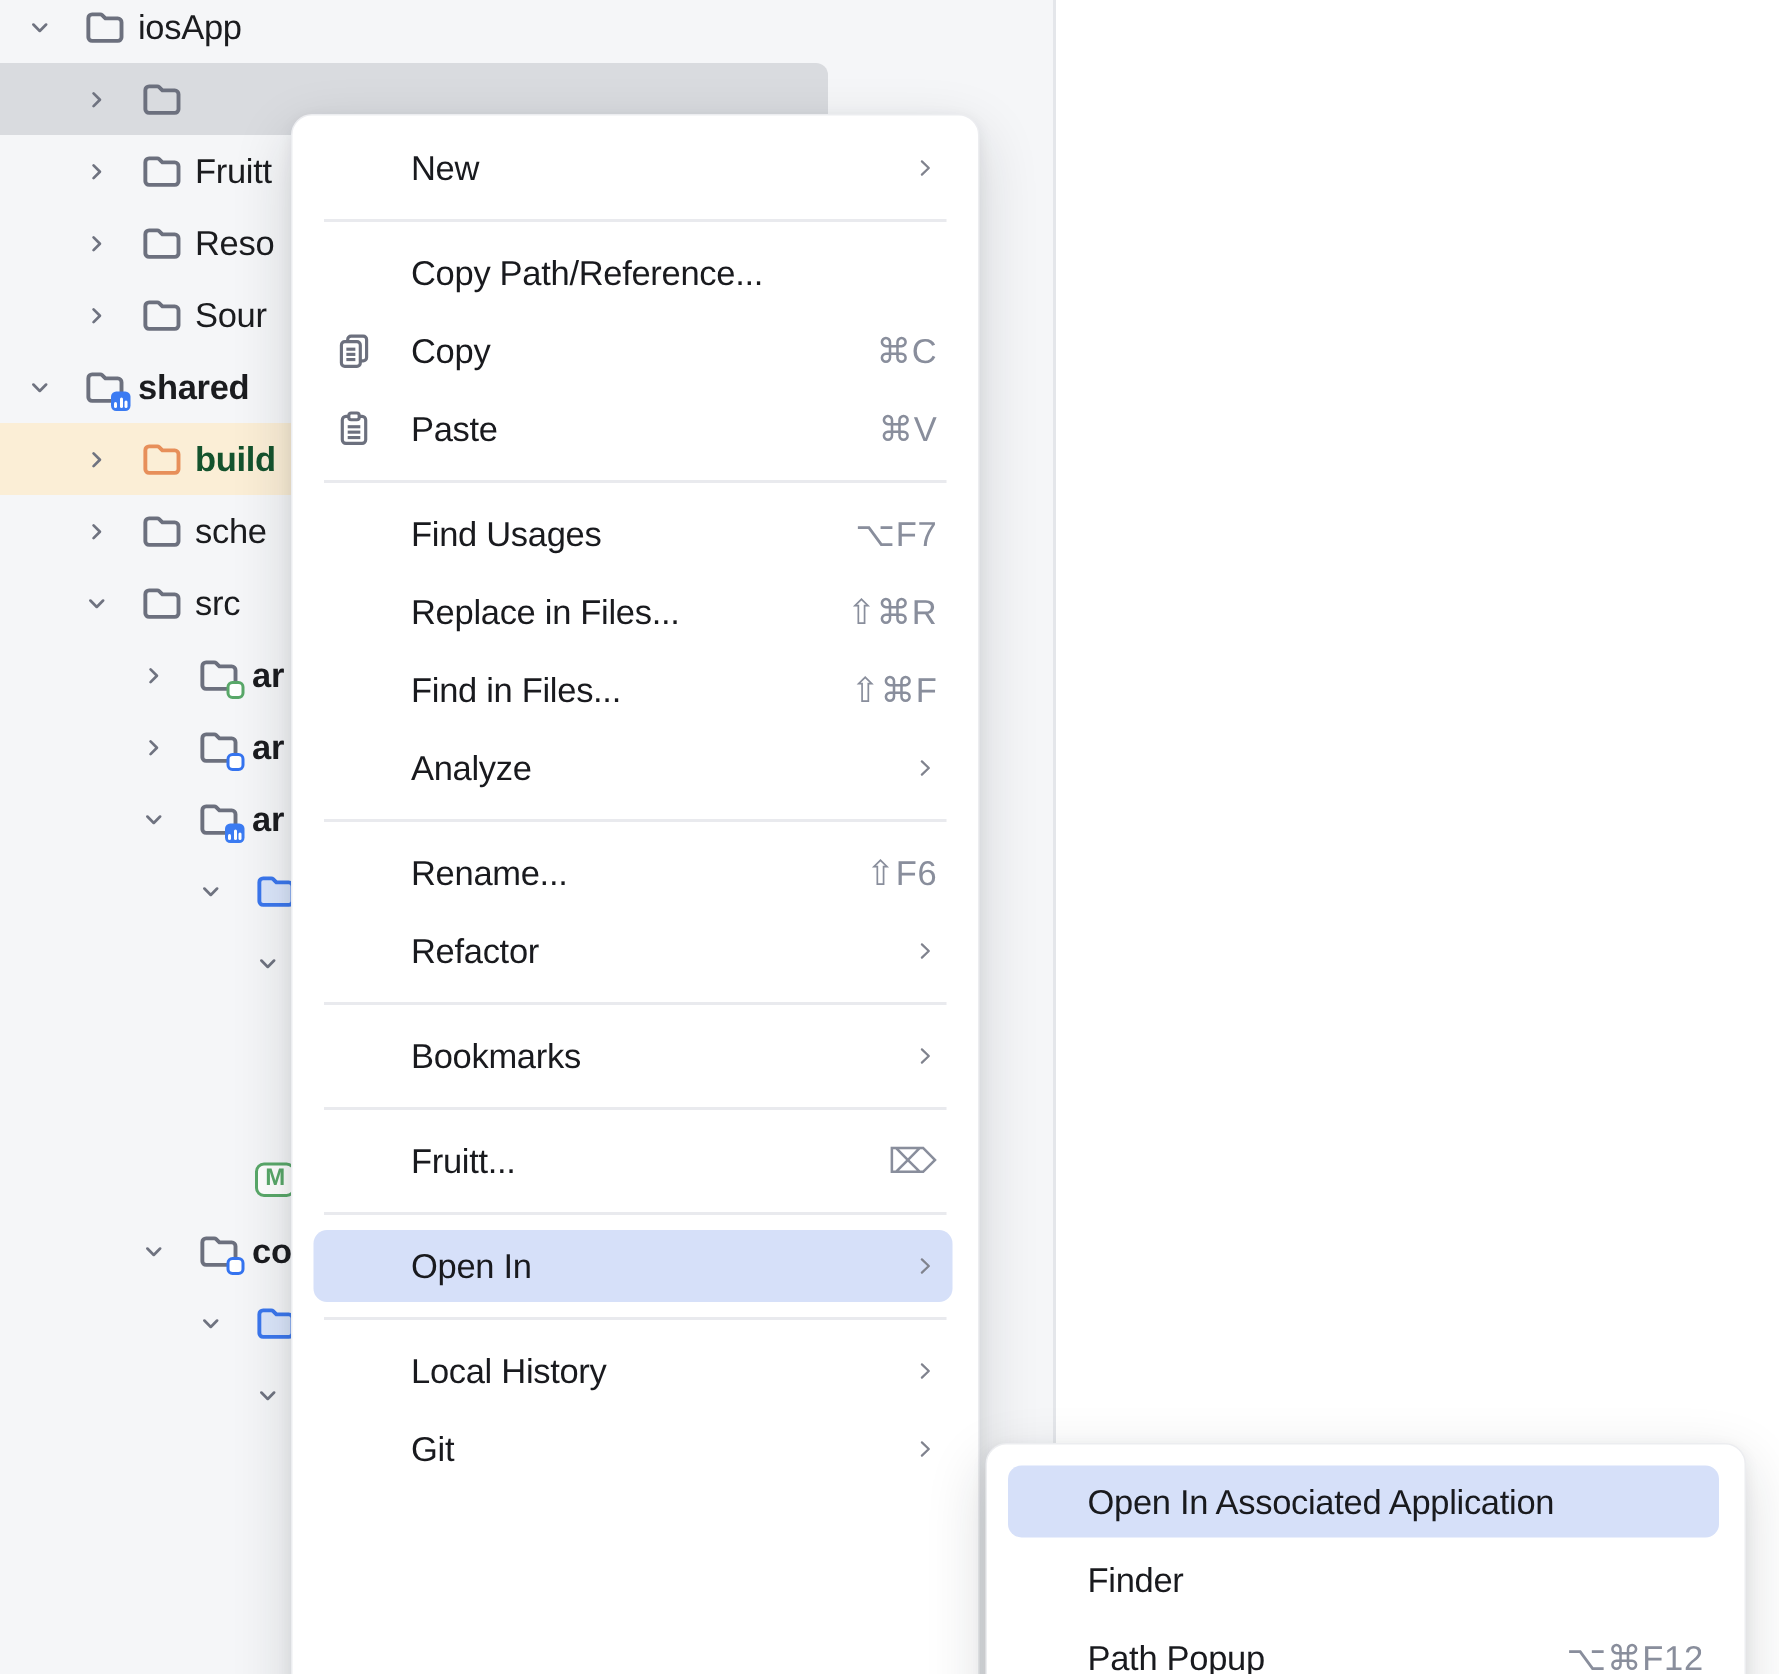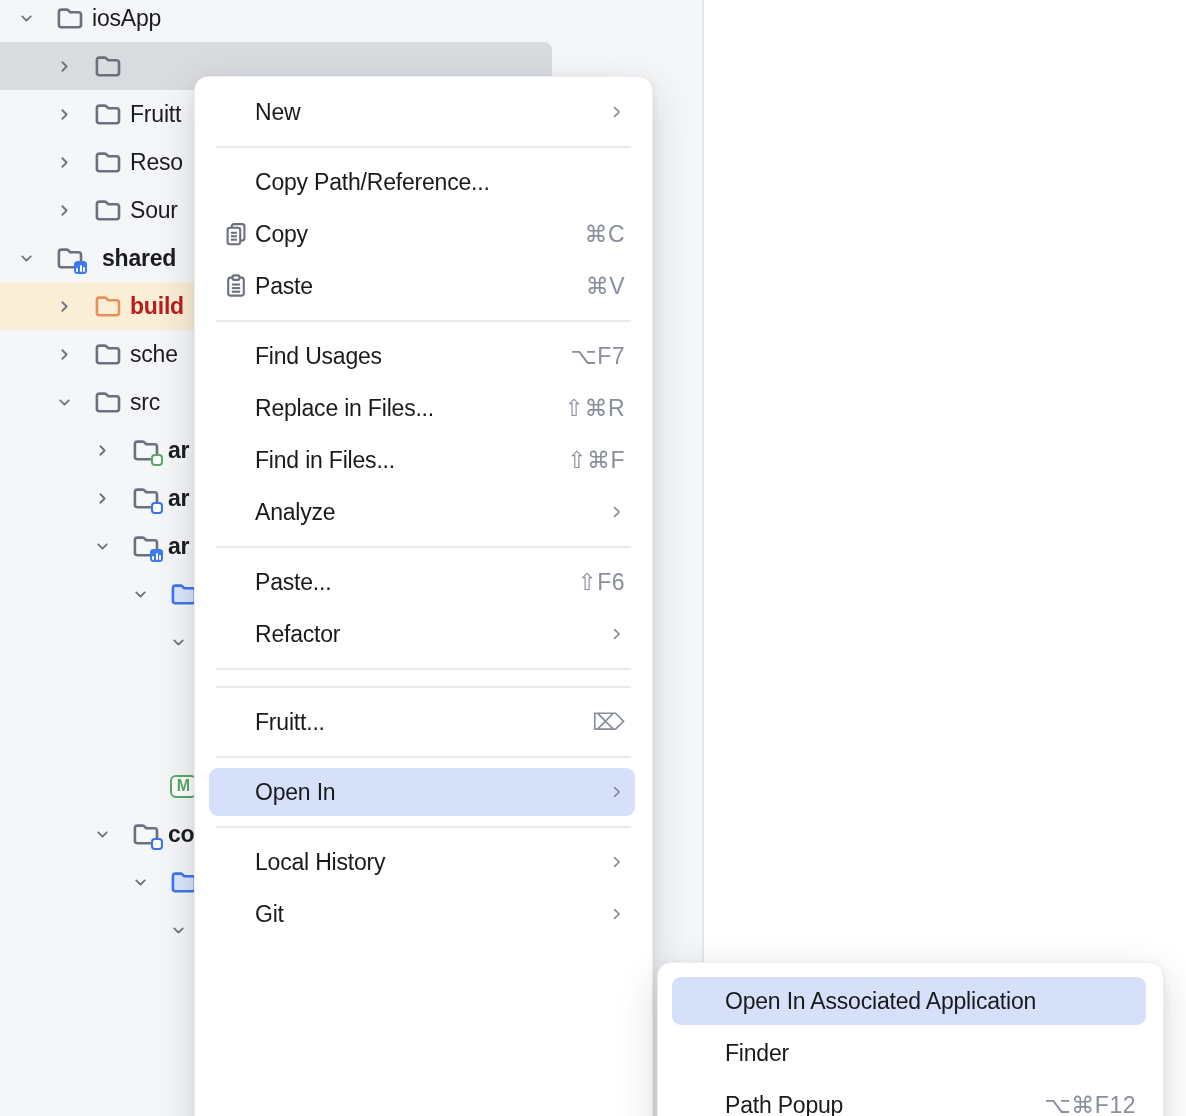--- a/index.html
+++ b/index.html
@@ -41,21 +41,21 @@
   }
   #context-menu{left:194px;top:76px;width:459px;height:1090px;padding-top:9px;}
   #open-in-submenu{left:657px;top:962px;width:507px;height:200px;padding-top:12px;}
   .menu-item{position:relative;height:52px;display:flex;align-items:center;padding:0 27px 0 28px;}
   .menu-item.hl::before{
     content:"";position:absolute;left:14px;right:17px;top:2px;bottom:2px;
     background:#D6E0F9;border-radius:9px;z-index:0;
   }
   .menu-item>*{position:relative;z-index:1;}
   .mi-icon{width:26px;height:26px;display:flex;align-items:center;justify-content:center;flex:0 0 26px;}
-  .mi-label{margin-left:6px;font-size:23px;color:#191A1E;letter-spacing:-0.2px;white-space:nowrap;}
+  .mi-label{margin-left:25px;font-size:23px;color:#191A1E;letter-spacing:-0.2px;white-space:nowrap;}
   .mi-right{margin-left:auto;display:flex;align-items:center;}
   .mi-shortcut{font-size:23px;color:#898E9C;letter-spacing:0.5px;white-space:nowrap;}
   .mi-chev{display:flex;align-items:center;}
   .menu-sep{height:18px;display:flex;align-items:center;padding:0 21px;}
   .menu-sep i{display:block;width:100%;height:1.4px;background:#E9EAEE;}
   .submenu .mi-label{margin-left:39px;}
 </style>
 </head>
 <body>
 
@@ -142,38 +142,38 @@
         </span>
         <span class="tree-cell" style="left:56px">
           <span class="icon-wrap"><svg width="28" height="26" viewBox="0 0 16 15">
               <path d="M1.6 11.4 V4.1 C1.6 3.3 2.25 2.65 3.05 2.65 h3.1 c.3 0 .55.1.75.3 l1.25 1.25 h4.75 c.8 0 1.45.65 1.45 1.45 v5.75 c0 .8-.65 1.45-1.45 1.45 H3.05 c-.8 0-1.45-.65-1.45-1.45 Z" fill="none" stroke="#6C707E" stroke-width="1.5" stroke-linejoin="round"></path>
             </svg><span class="badge chart">
               <i style="height:4px"></i>
               <i style="height:7px"></i>
               <i style="height:5px"></i>
             </span></span>
         </span>
-        <span class="tree-cell" style="left:102px">
+        <span class="tree-cell" style="left:92px">
           <span class="tree-label b" style="">shared</span>
         </span>
       </div>
       <div class="tree-row" style="top: 282px;">
         <div class="row-bar amber"></div>
         <span class="tree-cell" style="left:56px">
           <svg width="17" height="17" viewBox="0 0 16 16" style="transform:rotate(-90deg)">
             <path d="M4 6 L8 10 L12 6" fill="none" stroke="#6F7380" stroke-width="1.7" stroke-linecap="round" stroke-linejoin="round"></path>
           </svg>
         </span>
         <span class="tree-cell" style="left:94px">
           <span class="icon-wrap"><svg width="28" height="26" viewBox="0 0 16 15">
               <path d="M1.6 11.4 V4.1 C1.6 3.3 2.25 2.65 3.05 2.65 h3.1 c.3 0 .55.1.75.3 l1.25 1.25 h4.75 c.8 0 1.45.65 1.45 1.45 v5.75 c0 .8-.65 1.45-1.45 1.45 H3.05 c-.8 0-1.45-.65-1.45-1.45 Z" fill="none" stroke="#E78F5A" stroke-width="1.5" stroke-linejoin="round"></path>
             </svg></span>
         </span>
         <span class="tree-cell" style="left:130px">
-          <span class="tree-label b" style="color:#b91c1c">build</span>
+          <span class="tree-label b" style="color:#14532d">build</span>
         </span>
       </div>
       <div class="tree-row" style="top: 330px;">
         <span class="tree-cell" style="left:56px">
           <svg width="17" height="17" viewBox="0 0 16 16" style="transform:rotate(-90deg)">
             <path d="M4 6 L8 10 L12 6" fill="none" stroke="#6F7380" stroke-width="1.7" stroke-linecap="round" stroke-linejoin="round"></path>
           </svg>
         </span>
         <span class="tree-cell" style="left:94px">
           <span class="icon-wrap"><svg width="28" height="26" viewBox="0 0 16 15">
@@ -392,38 +392,49 @@
               <path d="M5.6 3.6 L10.2 8 L5.6 12.4" fill="none" stroke="#80838E" stroke-width="1.5" stroke-linecap="round" stroke-linejoin="round"></path>
             </svg>
           </span>
         </span>
       </div>
       <div class="menu-sep">
         <i></i>
       </div>
       <div class="menu-item">
         <span class="mi-icon"></span>
-        <span class="mi-label">Paste...</span>
+        <span class="mi-label">Rename...</span>
         <span class="mi-right">
           <span class="mi-shortcut">⇧F6</span>
         </span>
       </div>
       <div class="menu-item">
         <span class="mi-icon"></span>
         <span class="mi-label">Refactor</span>
         <span class="mi-right">
           <span class="mi-chev">
             <svg width="16" height="16" viewBox="0 0 16 16">
               <path d="M5.6 3.6 L10.2 8 L5.6 12.4" fill="none" stroke="#80838E" stroke-width="1.5" stroke-linecap="round" stroke-linejoin="round"></path>
             </svg>
           </span>
         </span>
       </div>
       <div class="menu-sep">
         <i></i>
+      </div>
+      <div class="menu-item">
+        <span class="mi-icon"></span>
+        <span class="mi-label">Bookmarks</span>
+        <span class="mi-right">
+          <span class="mi-chev">
+            <svg width="16" height="16" viewBox="0 0 16 16">
+              <path d="M5.6 3.6 L10.2 8 L5.6 12.4" fill="none" stroke="#80838E" stroke-width="1.5" stroke-linecap="round" stroke-linejoin="round"></path>
+            </svg>
+          </span>
+        </span>
       </div>
       <div class="menu-sep">
         <i></i>
       </div>
       <div class="menu-item">
         <span class="mi-icon"></span>
         <span class="mi-label">Fruitt...</span>
         <span class="mi-right">
           <span class="mi-shortcut">⌦</span>
         </span>

